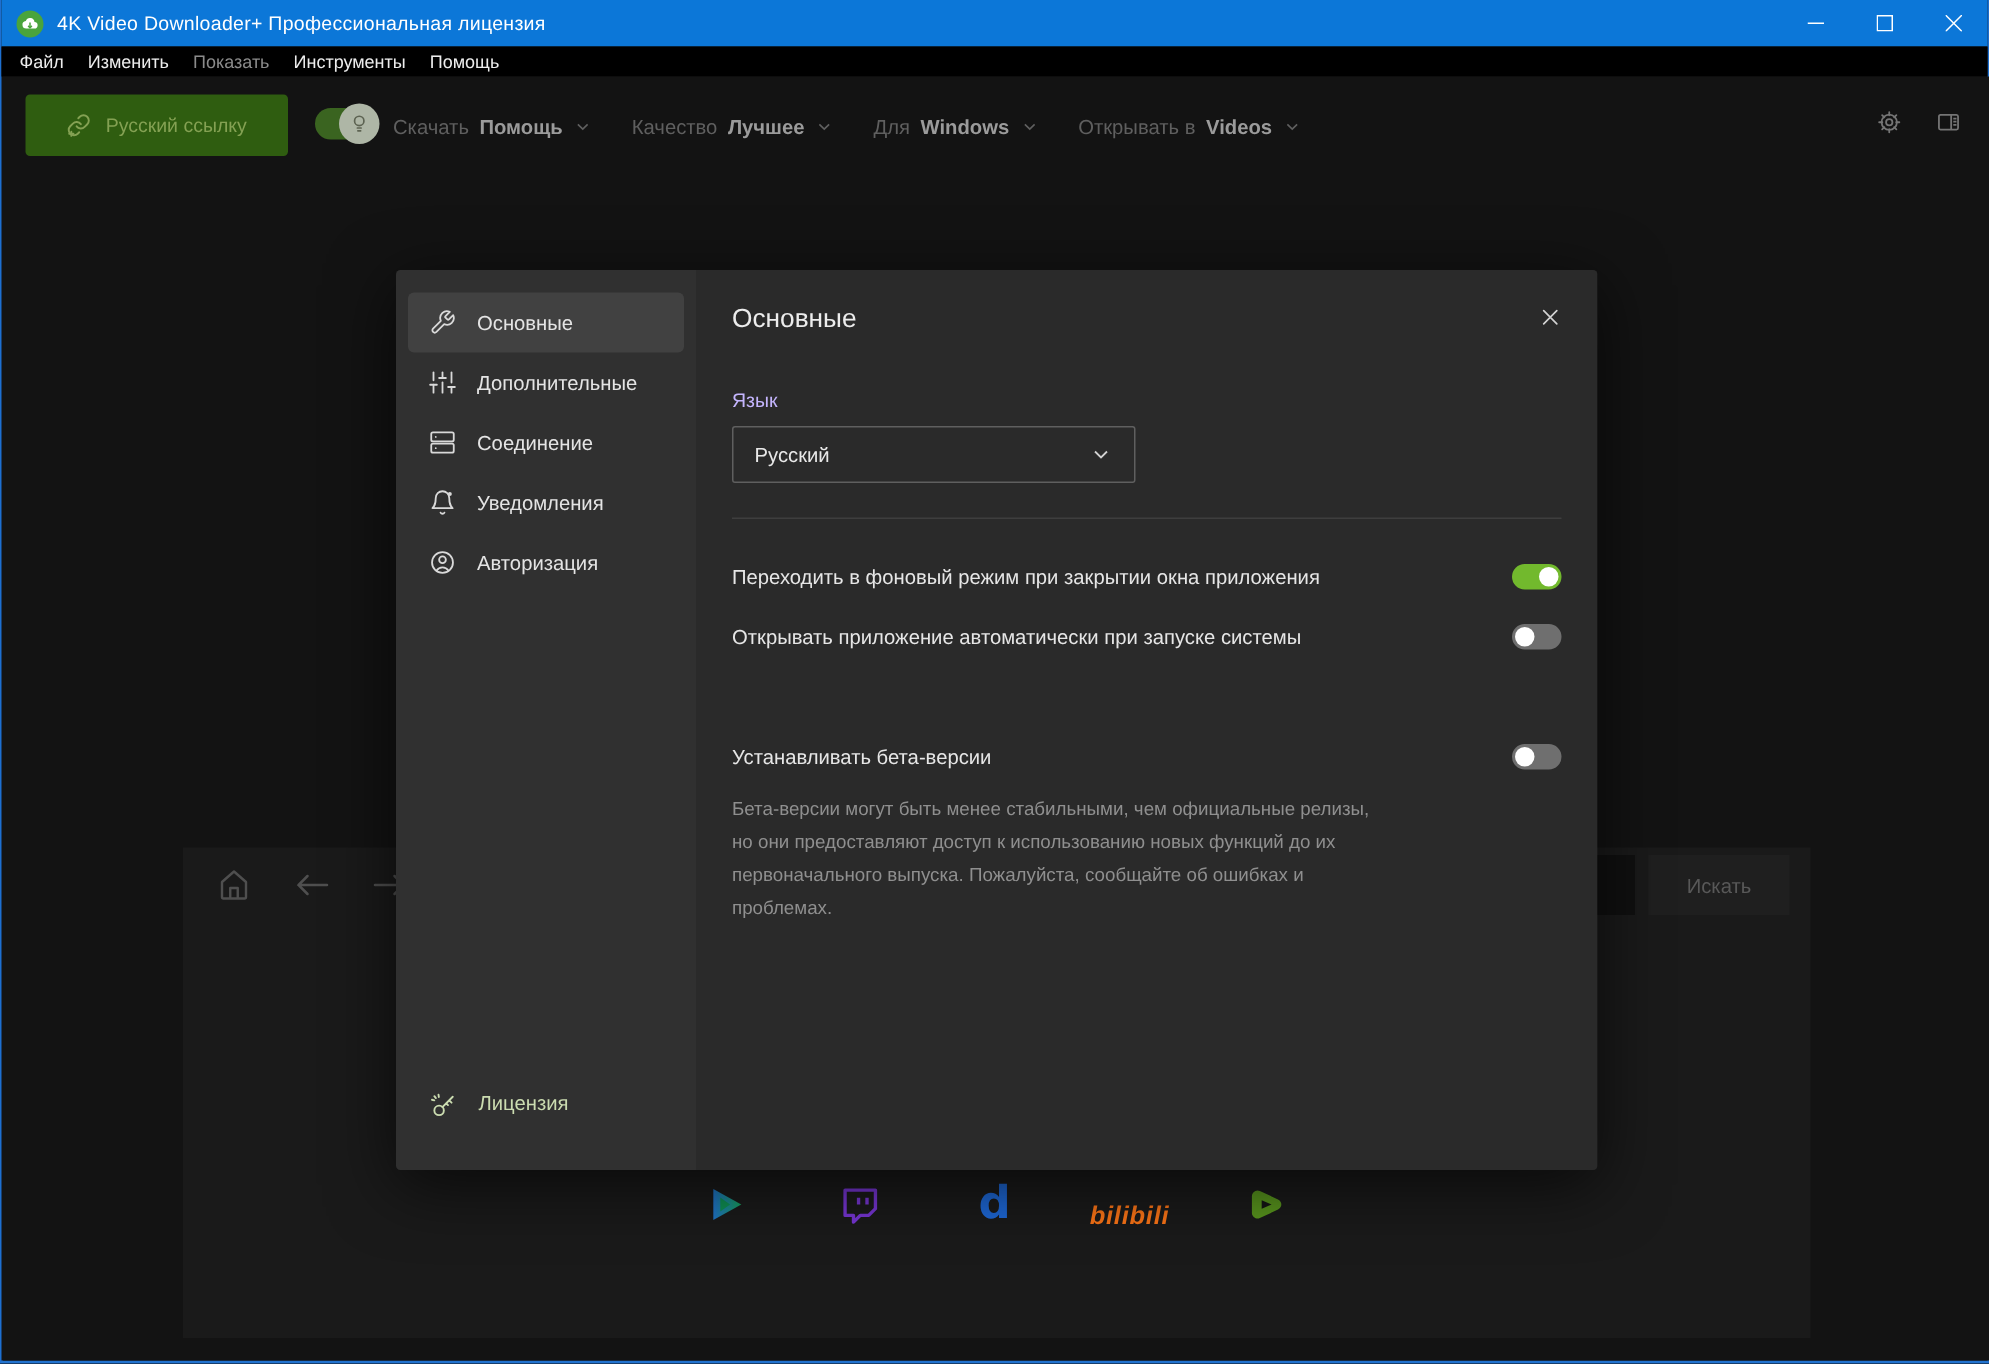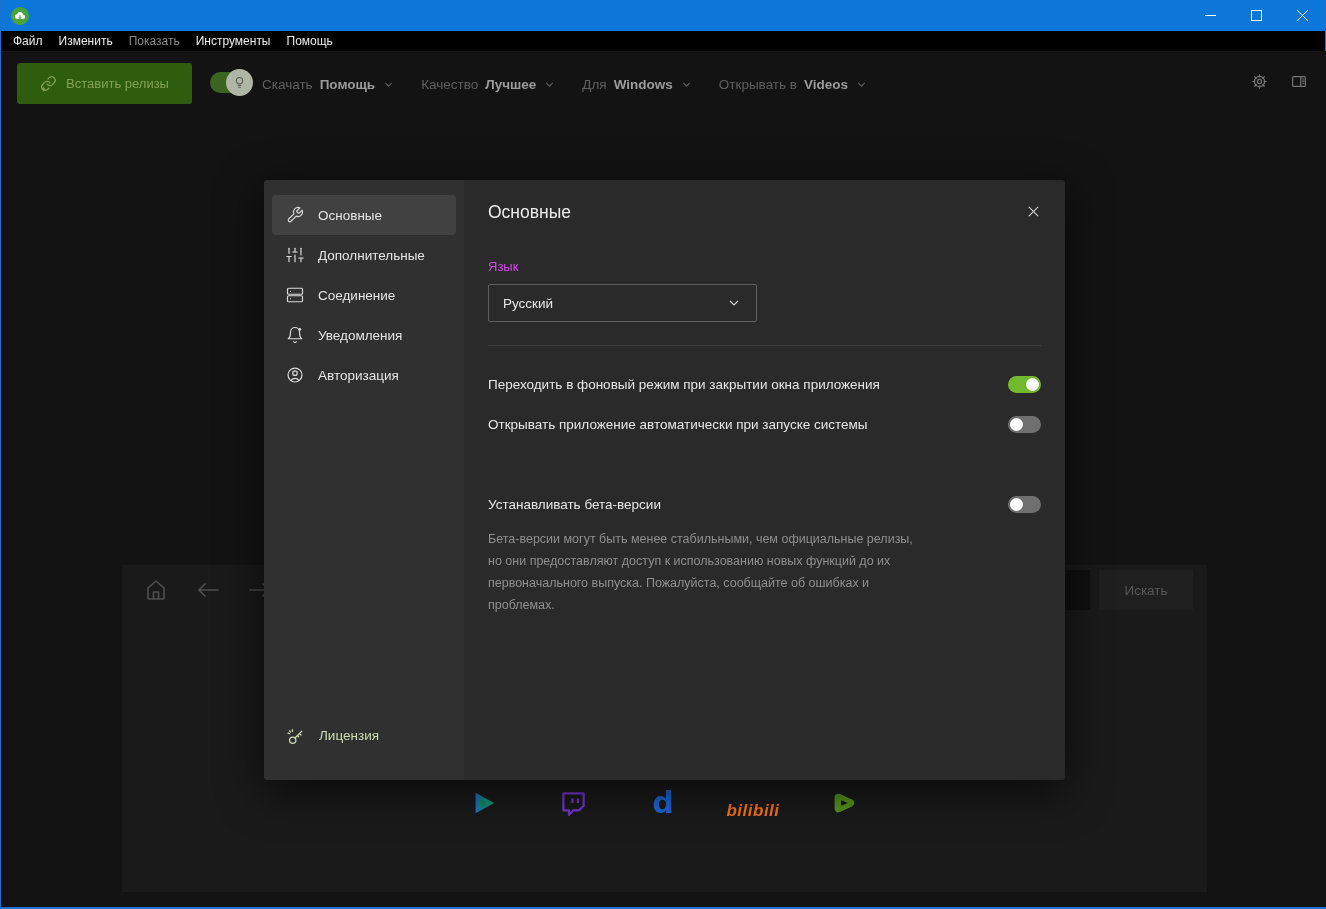--- a/index.html
+++ b/index.html
@@ -66,21 +66,21 @@
   .side-item .si-icon { display:flex; color:#d9d9d9; }
   .side-item[data-state="true"] { background:#414141; }
   .license-item { position:absolute; left:8px; bottom:12px; width:184px; height:40px;
                   display:flex; align-items:flex-start; gap:14px; padding-left:14px;
                   color:#cbdcb0; font-size:13.5px; }
   .license-item .si-icon { display:flex; color:#cbdcb0; }
 
   .dlg-main { flex:1; background:#2a2a2a; position:relative; }
   .dlg-title { position:absolute; left:24px; top:22px; font-size:17.5px; color:#ececec; }
   .dlg-close { position:absolute; right:22px; top:22px; background:none; border:none; color:#d2d2d2; display:flex; padding:2px; }
-  .lang-label { position:absolute; left:24px; top:79px; font-size:13px; color:#d946ef;text-align:center; }
+  .lang-label { position:absolute; left:24px; top:79px; font-size:13px; color:#c4b5fd;text-align:center; }
   .lang-select { position:absolute; left:24px; top:104px; width:269px; height:38px;
                  border:1px solid #5f5f5f; border-radius:2px; display:flex; align-items:center;
                  justify-content:space-between; padding:0 14px; color:#e8e8e8; font-size:13.5px; background:transparent; }
   .lang-select .tb-chev { color:#d0d0d0; }
   .dlg-divider { position:absolute; left:24px; top:165px; width:553px; height:1px; background:#3e3e3e; }
 
   .toggle-row { position:absolute; left:24px; width:553px; height:28px; display:flex;
                 align-items:center; justify-content:space-between; }
   .toggle-row .t-label { font-size:13.5px; color:#e6e6e6; }
   .switch { width:33px; height:17px; border-radius:9px; position:relative; flex:0 0 auto; }
@@ -99,20 +99,21 @@
 <div class="frame">
 
   <div class="titlebar">
     <span class="app-icon">
       <svg width="12" height="12" viewBox="0 0 24 24" fill="#fff">
           <path d="M7 18a5 5 0 0 1-.6-9.97A6 6 0 0 1 18 9.2 4 4 0 0 1 17.5 18z"></path>
           <path d="M12 10v7" stroke="#4aa43c" stroke-width="2"></path>
           <path d="M9.5 14.5 12 17l2.5-2.5" stroke="#4aa43c" stroke-width="2" fill="none"></path>
         </svg>
     </span>
+    <span class="win-title">4K Video Downloader+ Профессиональная лицензия</span>
     <div class="win-controls">
       <div class="win-btn">
         <svg width="11" height="11" viewBox="0 0 11 11">
             <line x1="0" y1="5.5" x2="11" y2="5.5" stroke="#fff" stroke-width="1"></line>
           </svg>
       </div>
       <div class="win-btn">
         <svg width="11" height="11" viewBox="0 0 11 11">
             <rect x="0.5" y="0.5" width="10" height="10" fill="none" stroke="#fff" stroke-width="1"></rect>
           </svg>
@@ -137,21 +138,21 @@
 
     <div class="toolbar">
       <button class="paste-btn">
         <span style="display:flex">
           <svg width="17" height="17" viewBox="0 0 24 24" fill="none" stroke="currentColor" stroke-width="1.8" stroke-linecap="round" stroke-linejoin="round">
             <path d="M10 13a5 5 0 0 0 7.54.54l2.5-2.5a5 5 0 0 0-7.07-7.07l-1.4 1.4"></path>
             <path d="M14 11a5 5 0 0 0-7.54-.54l-2.5 2.5a5 5 0 0 0 7.07 7.07l1.4-1.4"></path>
             <path d="M5 18v4 M3 20h4"></path>
           </svg>
         </span>
-        <span>Вставить релизы</span>
+        <span>Русский ссылку</span>
       </button>
 
       <div class="smart-toggle" data-state="on">
         <span class="smart-knob">
           <svg width="15" height="15" viewBox="0 0 24 24" fill="none" stroke="currentColor" stroke-width="1.8" stroke-linecap="round">
             <circle cx="12" cy="9" r="5"></circle>
               <path d="M10 16.5h4 M10.5 19.5h3"></path>
           </svg>
         </span>
       </div>

